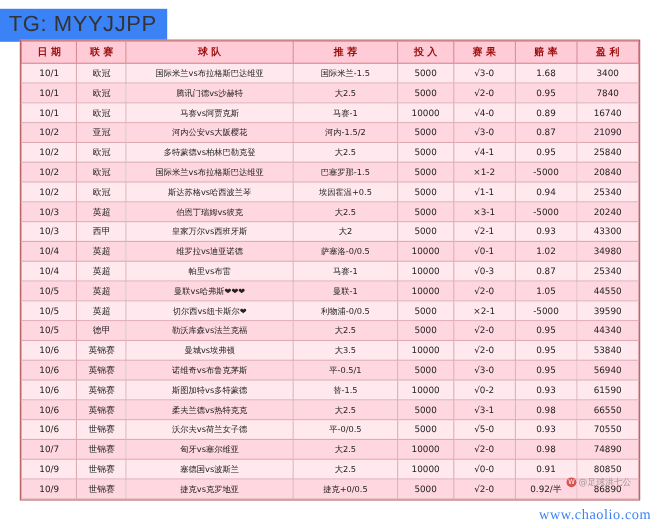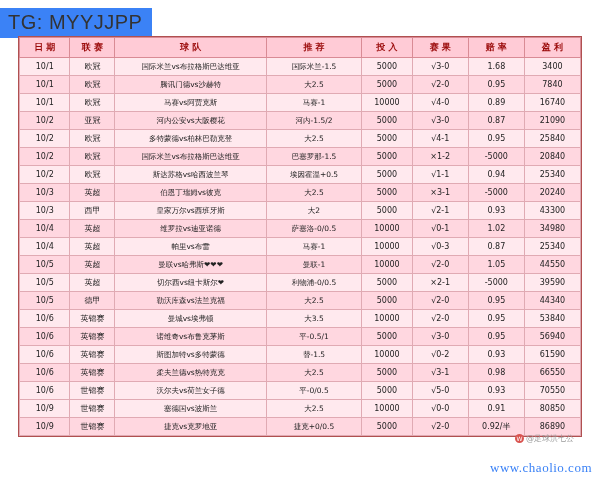--- a/index.html
+++ b/index.html
@@ -341,20 +341,30 @@
         <tr class="rowA">
           <td class="c-date">10/6</td>
           <td class="c-league">世锦赛</td>
           <td class="c-match">沃尔夫vs荷兰女子德</td>
           <td class="c-pick">平-0/0.5</td>
           <td class="c-stake">5000</td>
           <td class="c-result">√5-0</td>
           <td class="c-odds">0.93</td>
           <td class="c-profit">70550</td>
         </tr>
+        <tr class="rowB">
+          <td class="c-date">10/7</td>
+          <td class="c-league">世锦赛</td>
+          <td class="c-match">匈牙vs塞尔维亚</td>
+          <td class="c-pick">大2.5</td>
+          <td class="c-stake">10000</td>
+          <td class="c-result">√2-0</td>
+          <td class="c-odds">0.98</td>
+          <td class="c-profit">74890</td>
+        </tr>
         <tr class="rowA">
           <td class="c-date">10/9</td>
           <td class="c-league">世锦赛</td>
           <td class="c-match">塞德国vs波斯兰</td>
           <td class="c-pick">大2.5</td>
           <td class="c-stake">10000</td>
           <td class="c-result">√0-0</td>
           <td class="c-odds">0.91</td>
           <td class="c-profit">80850</td>
         </tr>

